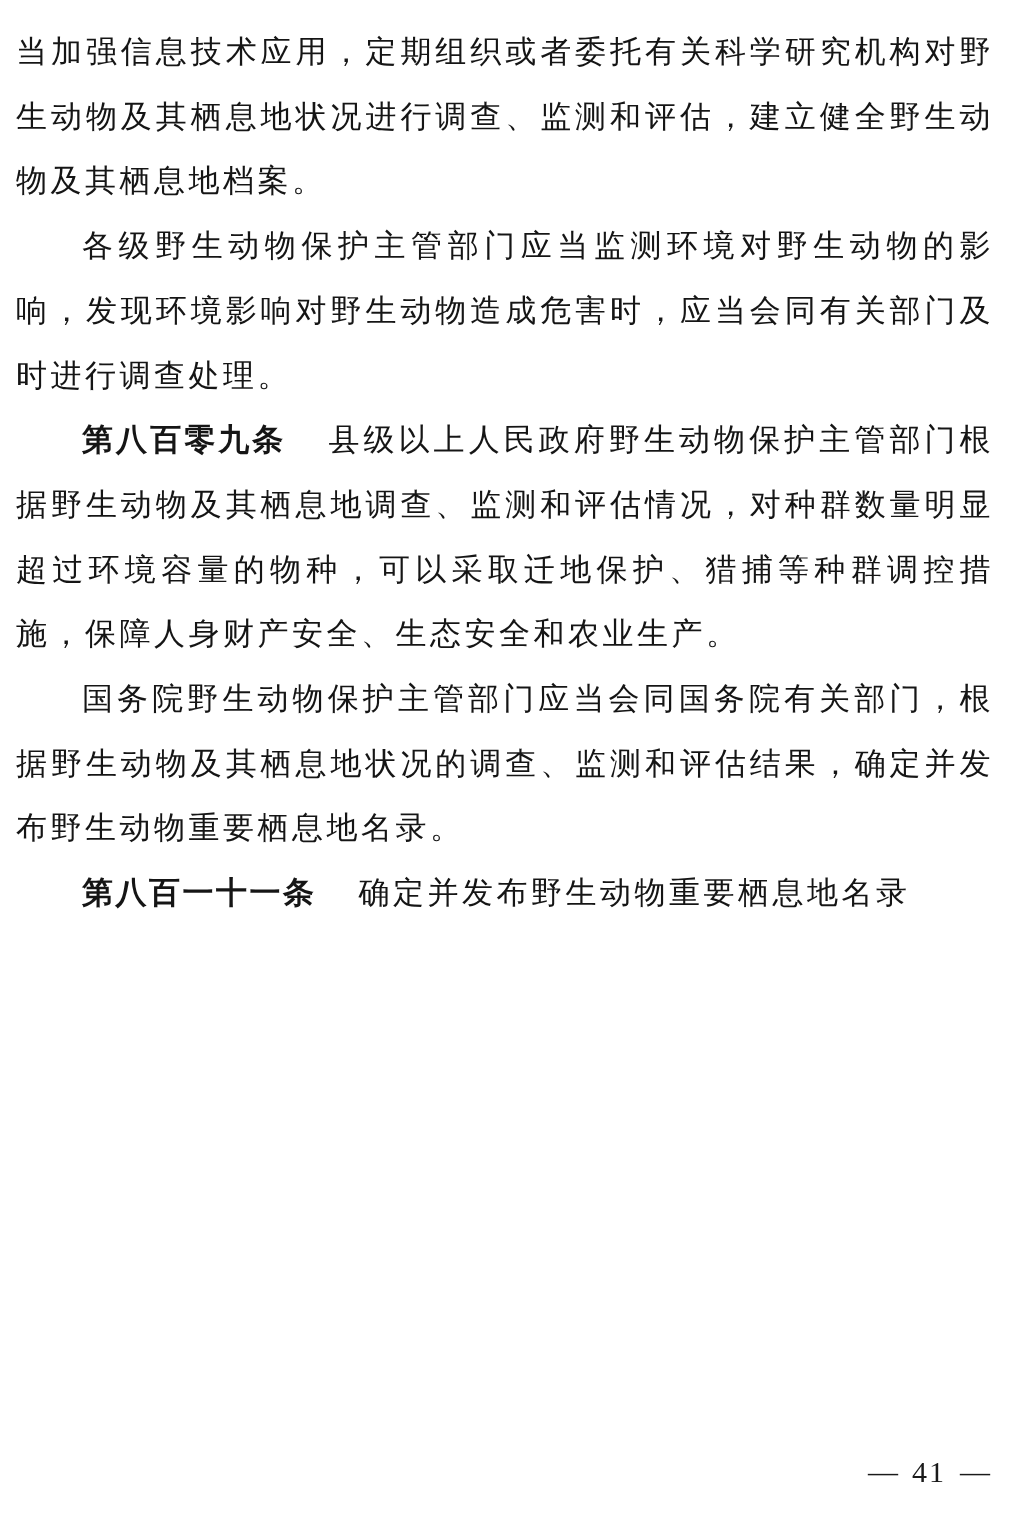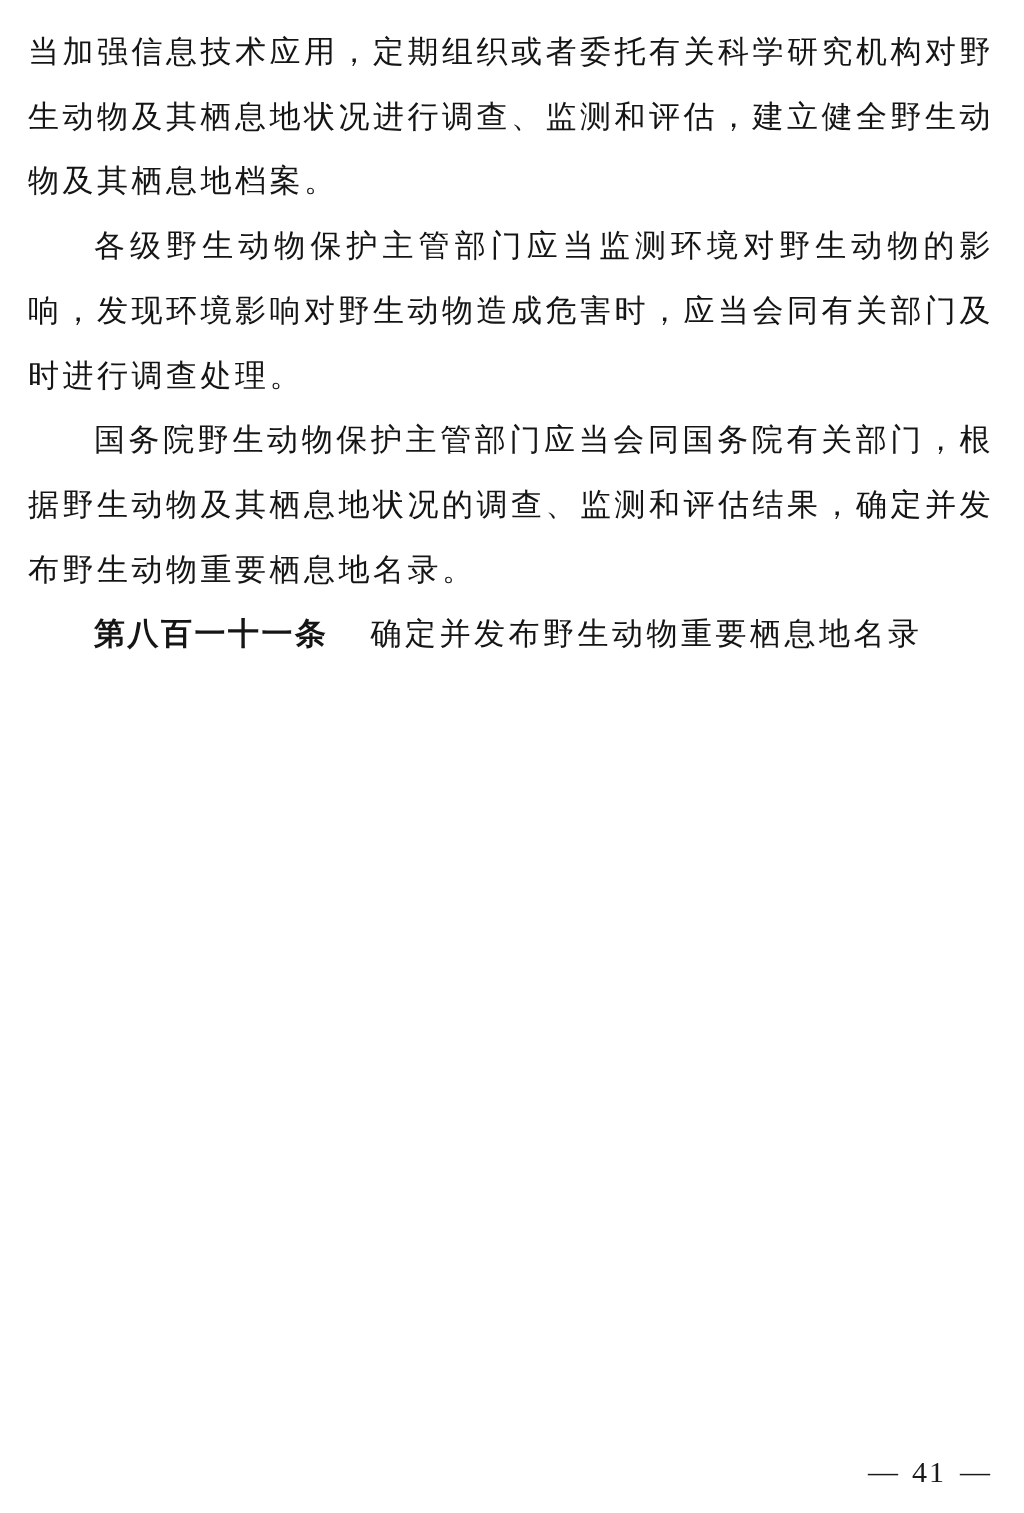--- a/index.html
+++ b/index.html
@@ -11,21 +11,21 @@
     width: 1024px;
     height: 1513px;
     overflow: hidden;
   }
   .page {
     position: relative;
     width: 1024px;
     height: 1513px;
     background: #ffffff;
     box-sizing: border-box;
-    padding: 20px 30px 0 28px;
+    padding: 20px 30px 0 16px;
     font-family: "Liberation Serif", "DejaVu Serif", serif;
     color: #151515;
   }
   .para {
     margin: 0;
     font-size: 31px;
     line-height: 64.7px;
     letter-spacing: 3.5px;
     text-align: justify;
     text-justify: inter-ideograph;
@@ -61,20 +61,21 @@
 </style>
 </head>
 <body>
 
 <div class="page">
 
   <p class="para">当加强信息技术应用，定期组织或者委托有关科学研究机构对野生动物及其栖息地状况进行调查、监测和评估，建立健全野生动物及其栖息地档案。</p>
 
   <p class="para indent">各级野生动物保护主管部门应当监测环境对野生动物的影响，发现环境影响对野生动物造成危害时，应当会同有关部门及时进行调查处理。</p>
 
+  <p class="para indent"><span class="article-label">第八百零九条</span><span>县级以上人民政府野生动物保护主管部门根据野生动物及其栖息地调查、监测和评估情况，对种群数量明显超过环境容量的物种，可以采取迁地保护、猎捕等种群调控措施，保障人身财产安全、生态安全和农业生产。</span></p>
 
 
   <p class="para indent">国务院野生动物保护主管部门应当会同国务院有关部门，根据野生动物及其栖息地状况的调查、监测和评估结果，确定并发布野生动物重要栖息地名录。</p>
 
 
 
   <p class="para indent"><span class="article-label">第八百一十一条</span><span>确定并发布野生动物重要栖息地名录</span></p>
 
   <div class="footer">
     <span class="dash">—</span>

